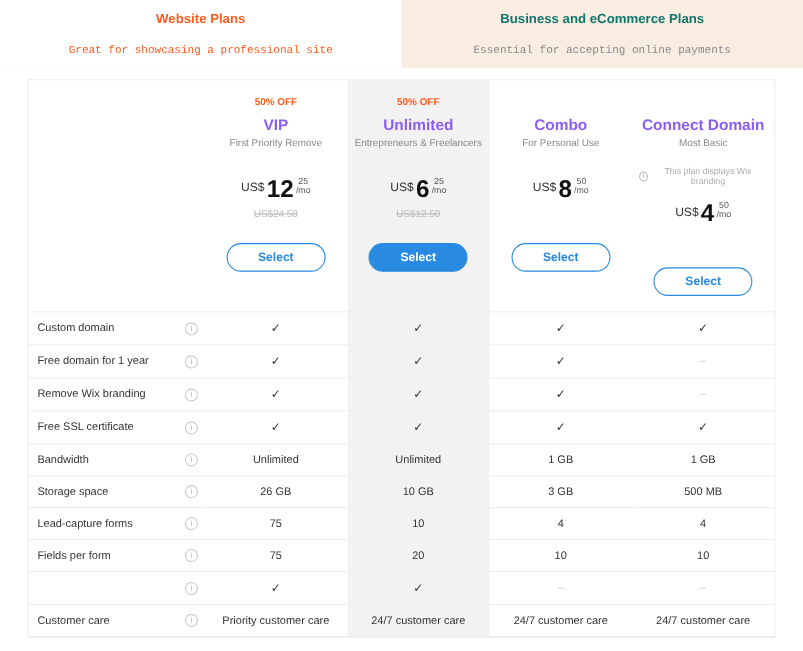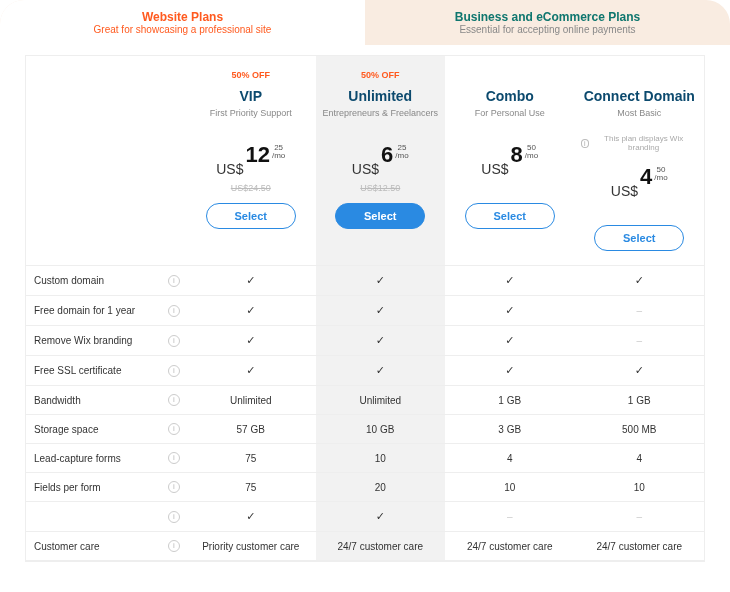--- a/index.html
+++ b/index.html
@@ -1,43 +1,43 @@
 <!DOCTYPE html>
 <html><head>
 <meta charset="utf-8">
 <style>
 * { box-sizing: border-box; margin: 0; padding: 0; }
 body { font-family: -apple-system, BlinkMacSystemFont, "Segoe UI", Helvetica, Arial, sans-serif; background: #fff; color: #333; font-size: 12px; }
-.page { width: 730px; height: 592px; overflow: hidden; border-radius: 24px; }
+.page { width: 730px; height: 592px; overflow: hidden; }
 .tab-bar { display: flex; background: #f9ece1; }
 .tab { flex: 1; text-align: center; padding: 10px 8px; cursor: pointer; }
 .tab.active { background: #fff; }
 .tab-title { font-size: 12px; font-weight: 600; color: #0f766e; }
 .tab.active .tab-title { color: #ff5a1f; }
-.tab-sub { font-size: 10px; color: #888; margin-top: 0; }
+.tab-sub { font-size: 10px; color: #888; margin-top: 17px; font-family: Liberation Mono, monospace; }
 .tab.active .tab-sub { color: #ff5a1f; }
 
 .pricing { padding: 10px 25px; }
 .grid { display: grid; grid-template-columns: 160px repeat(4, 1fr); border: 1px solid #eee; }
 .cell { border-bottom: 1px solid #eee; padding: 8px 6px; display: flex; align-items: center; justify-content: center; text-align: center; font-size: 10px; min-height: 28px; }
 .row-label { justify-content: flex-start; text-align: left; padding-left: 8px; color: #333; font-size: 10px; position: relative; }
 .row-label .info { margin-left: auto; color: #bbb; width: 12px; height: 12px; border: 1px solid #ccc; border-radius: 50%; font-size: 8px; line-height: 10px; text-align: center; }
 .col-header { flex-direction: column; padding-top: 14px; padding-bottom: 14px; min-height: 180px; justify-content: flex-start; gap: 4px; }
 .col-header.highlight { background: #f2f2f2; }
 .badge { font-size: 9px; color: #ff5a1f; font-weight: 600; margin-bottom: 2px; height: 12px; }
-.plan-name { font-size: 14px; font-weight: 700; color: #0c4a6e; }
+.plan-name { font-size: 14px; font-weight: 700; color: #8b5cf6; }
 .plan-sub { font-size: 9px; color: #888; min-height: 22px; line-height: 1.2; }
 .plan-note { font-size: 8px; color: #aaa; display: flex; align-items: center; gap: 0; }
 .plan-note .ni { width: 9px; height: 9px; border: 1px solid #bbb; border-radius: 50%; font-size: 7px; line-height: 7px; text-align: center; }
 .price { display: flex; align-items: flex-start; justify-content: center; margin-top: 10px; }
-.price .cur { font-size: 14px; color: #333; margin-top: 17px; margin-right: 2px; }
+.price .cur { font-size: 11px; color: #333; margin-top: 4px; margin-right: 2px; }
 .price .big { font-size: 22px; font-weight: 700; color: #111; line-height: 1; }
 .price .cents { display: flex; flex-direction: column; font-size: 8px; line-height: 1; margin-left: 2px; color: #555; }
 .strike { font-size: 9px; color: #bbb; text-decoration: line-through; margin-top: 2px; height: 12px; }
-.select-btn { margin-top: 4px; width: 90px; height: 26px; border-radius: 14px; border: 1px solid #2a8ae2; color: #2a8ae2; background: #fff; font-size: 11px; font-weight: 600; cursor: pointer; display: flex; align-items: center; justify-content: center; }
+.select-btn { margin-top: 16px; width: 90px; height: 26px; border-radius: 14px; border: 1px solid #2a8ae2; color: #2a8ae2; background: #fff; font-size: 11px; font-weight: 600; cursor: pointer; display: flex; align-items: center; justify-content: center; }
 .select-btn.primary { background: #2a8ae2; color: #fff; }
 .check { font-size: 11px; color: #333; }
 .dash { color: #ccc; }
 .cell.highlight-col { background: #f2f2f2; }
 .row-label .sub { font-size: 8px; color: #aaa; display: block; }
 </style>
 </head>
 <body>
 <div class="page">
 
@@ -51,21 +51,21 @@
         <div class="tab-sub">Essential for accepting online payments</div>
       </div>
     </div>
 
 <div class="pricing">
   <div class="grid" id="grid">
         <div class="cell row-label" style="border-bottom: 1px solid rgb(238, 238, 238); min-height: 180px;"></div>
         <div class="cell col-header">
           <div class="badge">50% OFF</div>
           <div class="plan-name">VIP</div>
-          <div class="plan-sub">First Priority Support</div>
+          <div class="plan-sub">First Priority Remove</div>
           <div class="price">
             <span class="cur">US$</span>
             <span class="big">12</span>
             <span class="cents">
               <span>25</span>
               <span>/mo</span>
             </span>
           </div>
           <div class="strike">US$24.50</div>
           <div class="select-btn">Select</div>
@@ -197,21 +197,21 @@
           <span>1 GB</span>
         </div>
         <div class="cell">
           <span>1 GB</span>
         </div>
         <div class="cell row-label">
           <div><span>Storage space</span></div>
           <span class="info">i</span>
         </div>
         <div class="cell">
-          <span>57 GB</span>
+          <span>26 GB</span>
         </div>
         <div class="cell highlight-col">
           <span>10 GB</span>
         </div>
         <div class="cell">
           <span>3 GB</span>
         </div>
         <div class="cell">
           <span>500 MB</span>
         </div>

